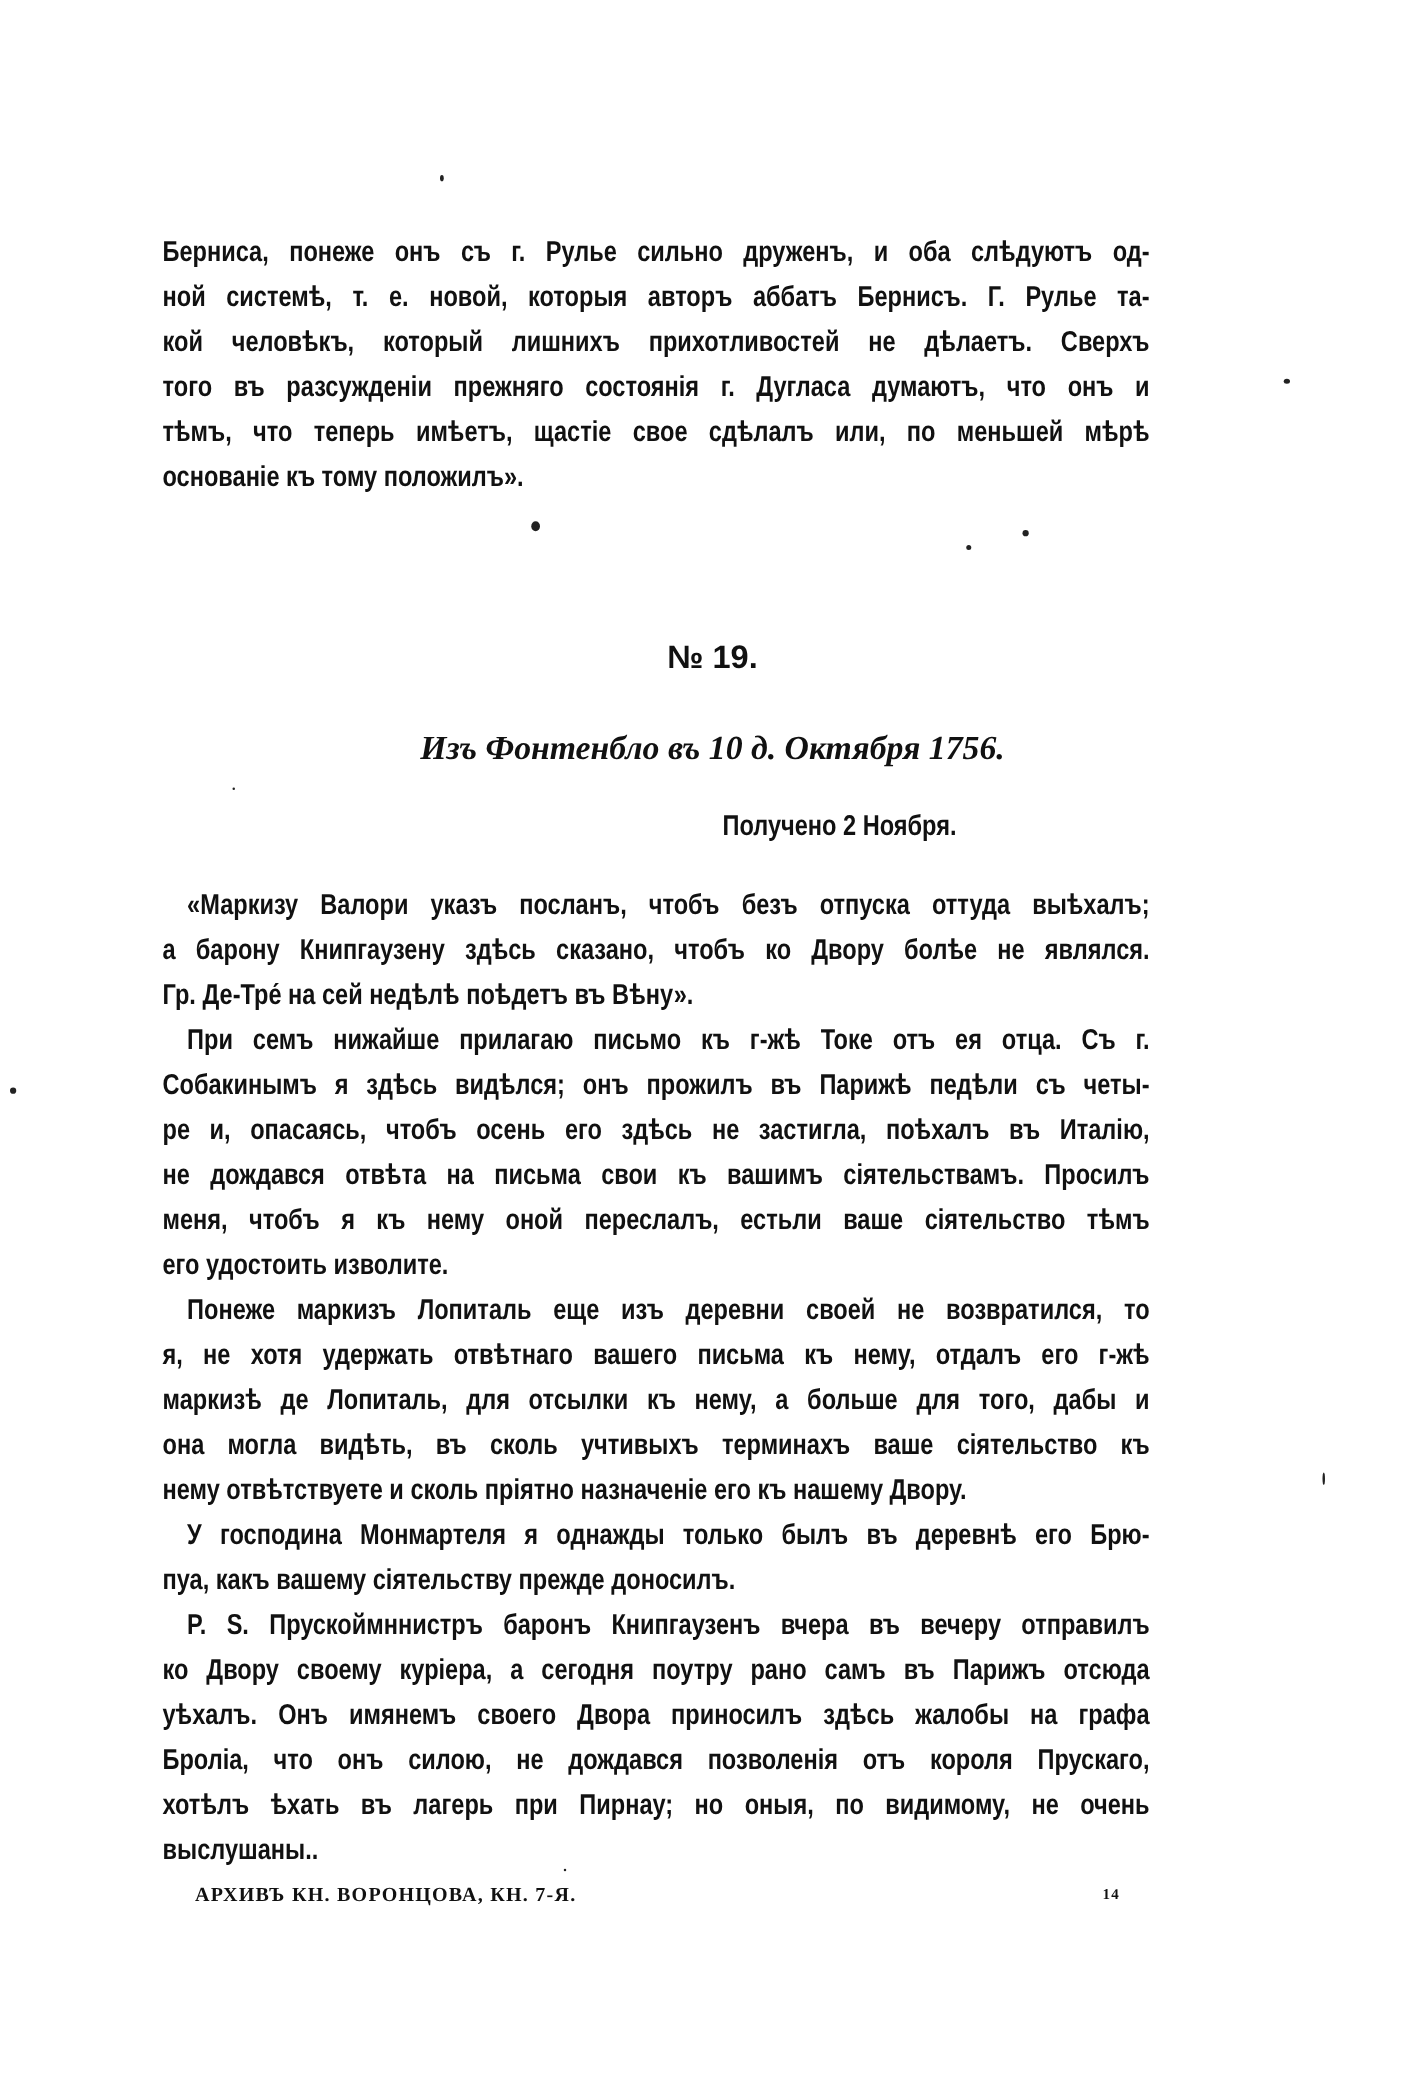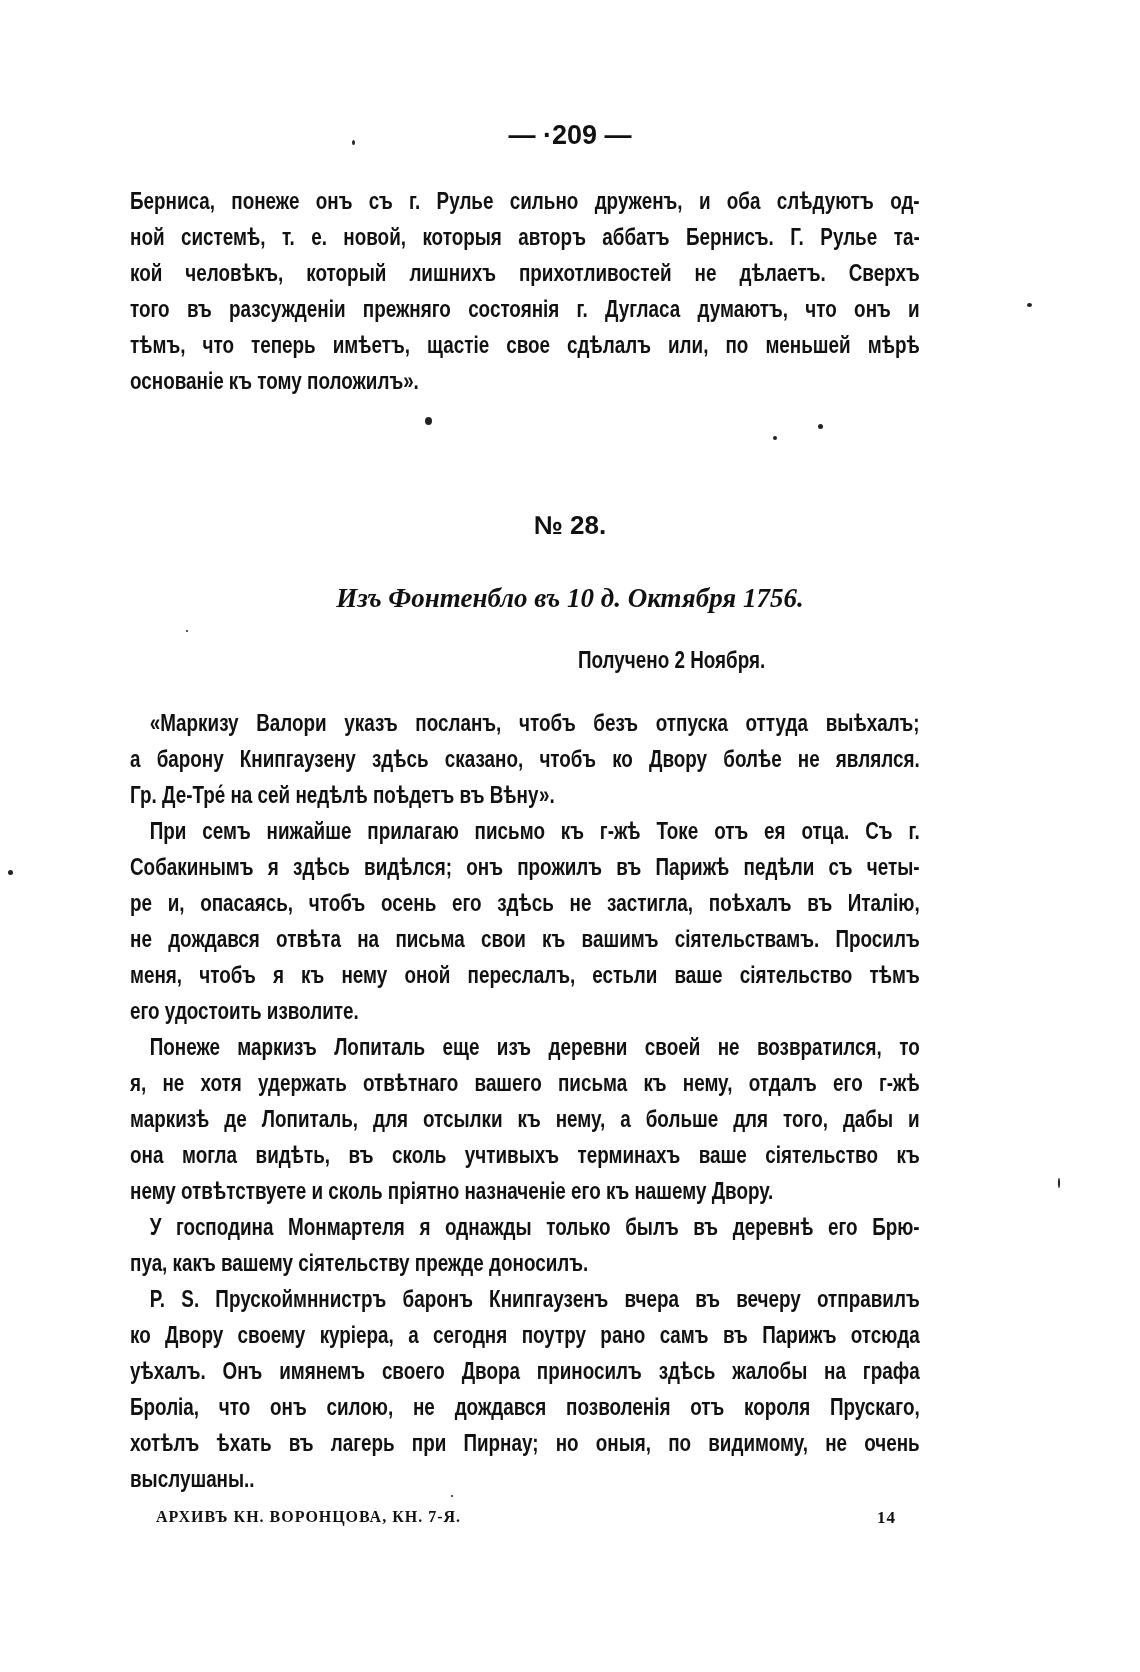--- a/index.html
+++ b/index.html
@@ -95,45 +95,44 @@
       width: 740px;
       font-family: "Liberation Serif", "DejaVu Serif", serif;
       font-weight: bold;
       font-size: 16px;
       letter-spacing: 1px;
     }
     .footer .sig {
       position: absolute;
       right: 0;
       top: 0;
-      font-size: 17px;
+      font-size: 12px;
     }
     .speck {
       position: absolute;
       background: #222;
       border-radius: 50%;
     }
   </style>
 </head>
 <body>
 
 <div class="page">
 
-  <div class="header">— ·209 —</div>
 
   <div class="textblock" style="top:183px;">
     <span class="line">Берниса, понеже онъ  съ г. Рулье сильно друженъ,  и оба слѣдуютъ од-</span>
     <span class="line">ной системѣ, т. е. новой, которыя авторъ аббатъ Бернисъ.  Г. Рулье та-</span>
     <span class="line">кой человѣкъ,  который  лишнихъ  прихотливостей  не дѣлаетъ.  Сверхъ</span>
     <span class="line">того въ разсужденіи прежняго состоянія  г. Дугласа думаютъ, что онъ и</span>
     <span class="line">тѣмъ, что теперь имѣетъ, щастіе свое сдѣлалъ или,  по меньшей мѣрѣ</span>
     <span class="line last">основаніе къ тому положилъ».</span>
   </div>
 
-  <div class="doc-number">№ 28.</div>
+  <div class="doc-number">№ 19.</div>
   <div class="doc-dateline">Изъ Фонтенбло въ 10 д. Октября 1756.</div>
   <div class="received">Получено 2 Ноября.</div>
 
   <div class="textblock" style="top:705px;">
     <div>
       <span class="line indent">«Маркизу Валори указъ посланъ, чтобъ безъ отпуска оттуда выѣхалъ;</span>
       <span class="line">а барону Книпгаузену здѣсь сказано, чтобъ ко Двору болѣе  не являлся.</span>
       <span class="line last">Гр. Де-Тре́ на сей недѣлѣ поѣдетъ въ Вѣну».</span>
     </div>
     <div>

